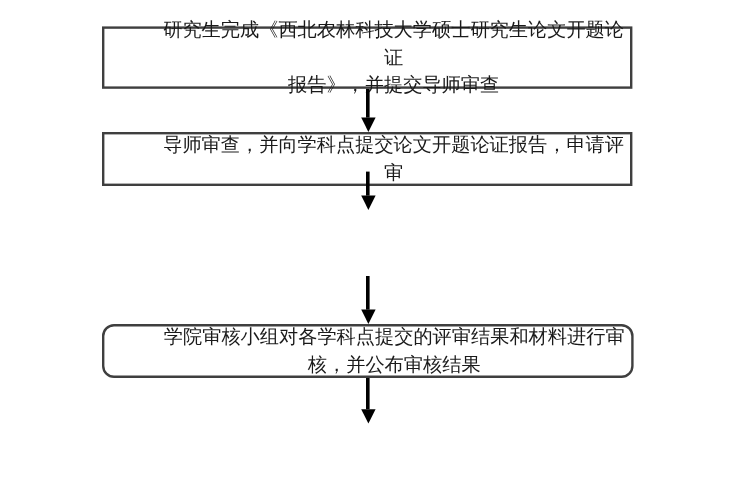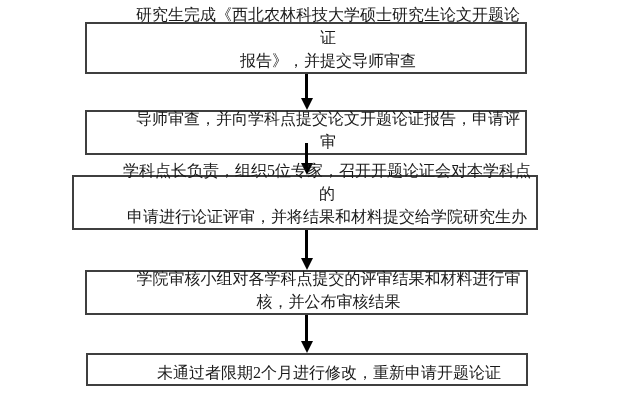--- a/index.html
+++ b/index.html
@@ -14,37 +14,37 @@
     background: var(--bg-color, #ffffff);
     overflow: hidden;
     font-family: "Liberation Serif", "DejaVu Serif", serif;
   }
   .box {
     position: absolute;
     box-sizing: border-box;
     border: 2px solid var(--border-color, #3f3f3f);
     background: #ffffff;
     display: flex;
-    align-items: flex-end;
+    align-items: center;
     justify-content: center;
     text-align: center;
     color: var(--text-color, #1a1a1a);
     font-size: 16px;
     line-height: 23px;
     padding-left: 44px;
   }
   .box-text {
     white-space: pre-line;
     display: block;
     width: 100%;
   }
   .b1 { left: 85px; top: 22px;  width: 442px; height: 52px; }
   .b2 { left: 85px; top: 110px; width: 442px; height: 45px; }
   .b3 { left: 72px; top: 175px; width: 466px; height: 55px; }
-  .b4 { left: 85px; top: 270px; width: 443px; height: 45px; }
+  .b4 { left: 85px; top: 270px; width: 443px; height: 45px; border-radius: 10px; }
   .b5 { left: 86px; top: 353px; width: 442px; height: 33px; }
   .arrow {
     position: absolute;
     left: 300px;
     width: 13px;
     display: flex;
     flex-direction: column;
     align-items: center;
   }
   .arrow .shaft {
@@ -81,37 +81,30 @@
 
   <div class="box b2">
     <span class="box-text">导师审查，并向学科点提交论文开题论证报告，申请评审</span>
   </div>
 
   <div class="arrow a2">
     <div class="shaft"></div>
     <div class="head"></div>
   </div>
 
-  <div class="box b3">
-    <span class="box-text">学科点长负责，组织5位专家，召开开题论证会对本学科点的
-申请进行论证评审，并将结果和材料提交给学院研究生办</span>
-  </div>
 
   <div class="arrow a3">
     <div class="shaft"></div>
     <div class="head"></div>
   </div>
 
   <div class="box b4">
     <span class="box-text">学院审核小组对各学科点提交的评审结果和材料进行审
 核，并公布审核结果</span>
   </div>
 
   <div class="arrow a4">
     <div class="shaft"></div>
     <div class="head"></div>
   </div>
 
-  <div class="box b5">
-    <span class="box-text">未通过者限期2个月进行修改，重新申请开题论证</span>
-  </div>
 
 </div>
 
 </body></html>

